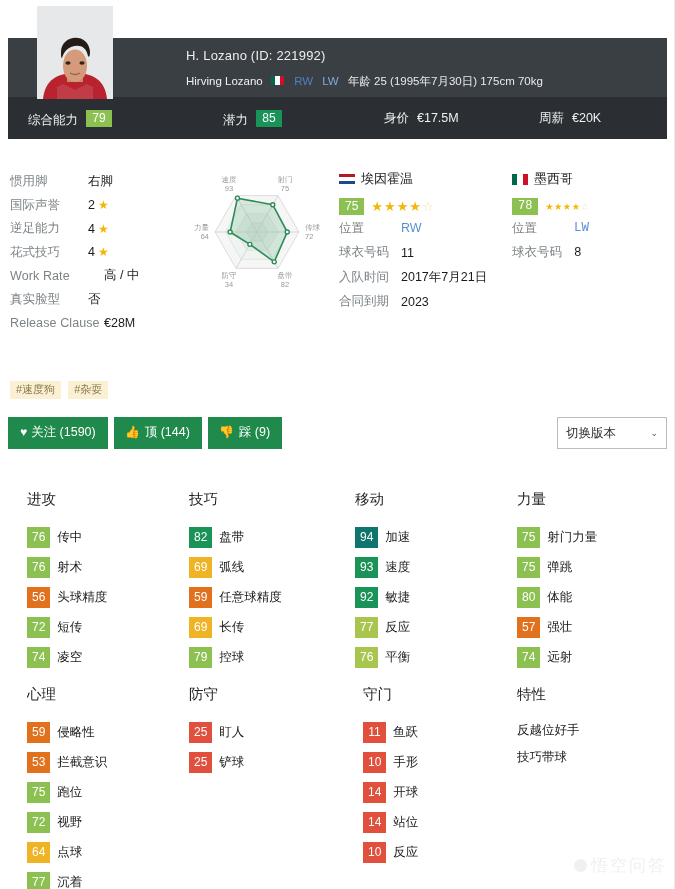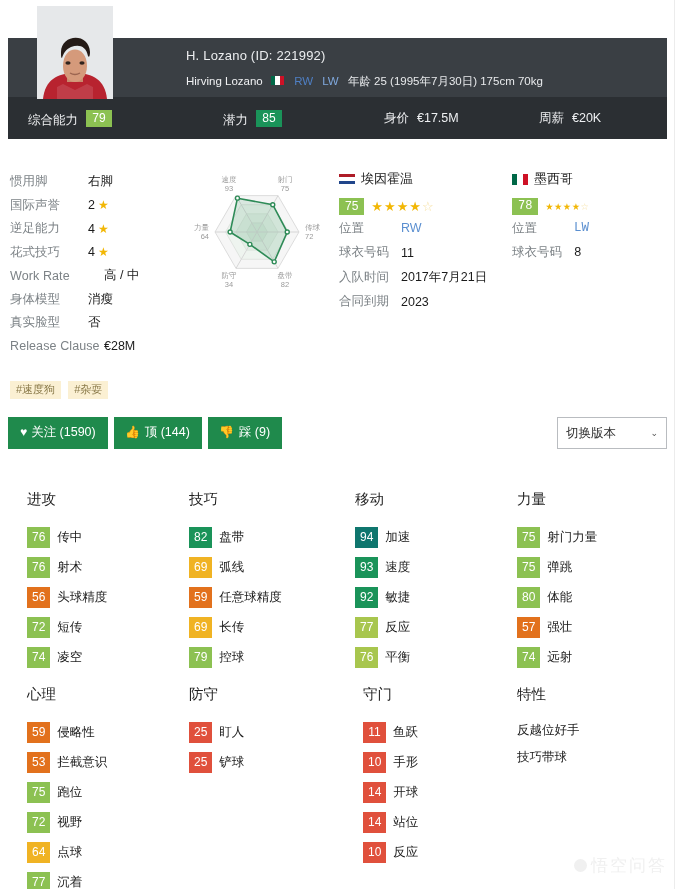--- a/index.html
+++ b/index.html
@@ -187,24 +187,20 @@
         <span class="stars-inline">★</span>
       </div>
       <div class="attr-row">
         <span class="k">花式技巧</span>
         <span class="v">4</span>
         <span class="stars-inline">★</span>
       </div>
       <div class="attr-row">
         <span class="k wide">Work Rate</span>
         <span class="v">高 / 中</span>
-      </div>
-      <div class="attr-row">
-        <span class="k">身体模型</span>
-        <span class="v">消瘦</span>
       </div>
       <div class="attr-row">
         <span class="k">真实脸型</span>
         <span class="v">否</span>
       </div>
       <div class="attr-row">
         <span class="k wide">Release Clause</span>
         <span class="v">€28M</span>
       </div>
     </div>

